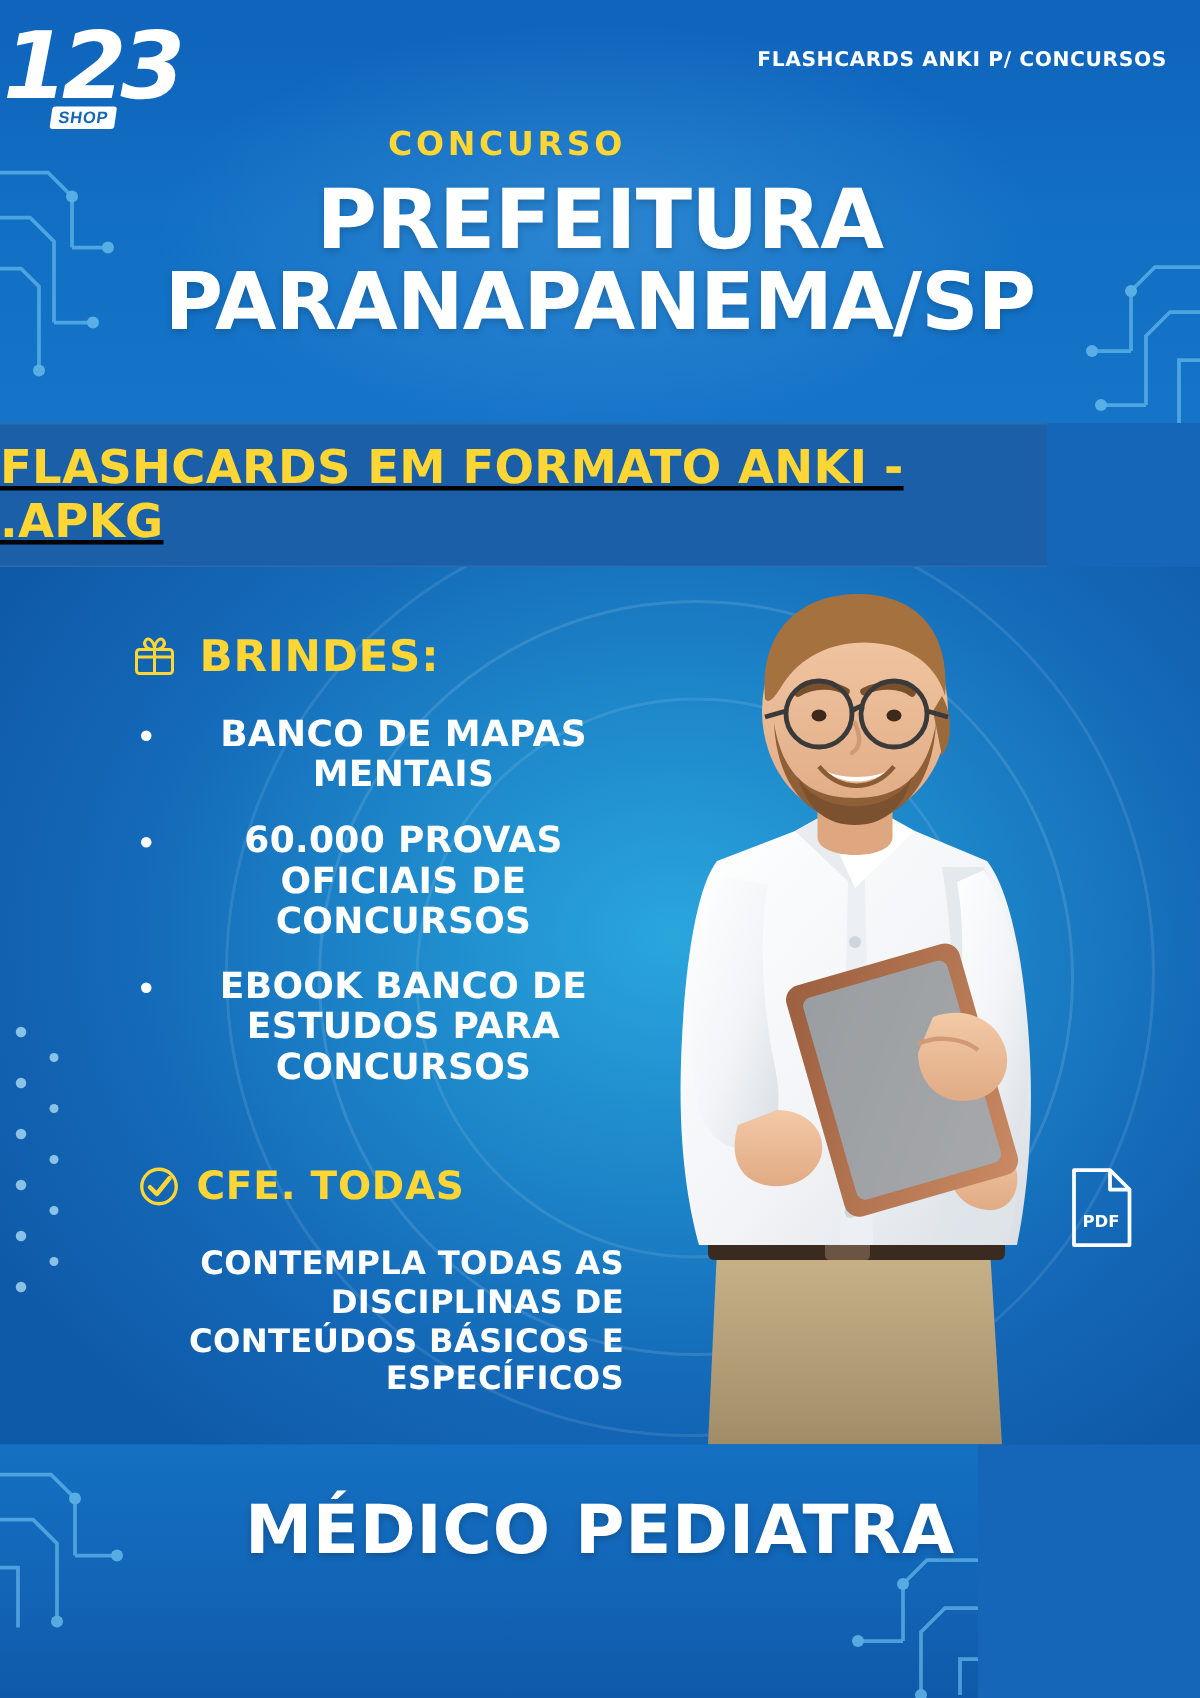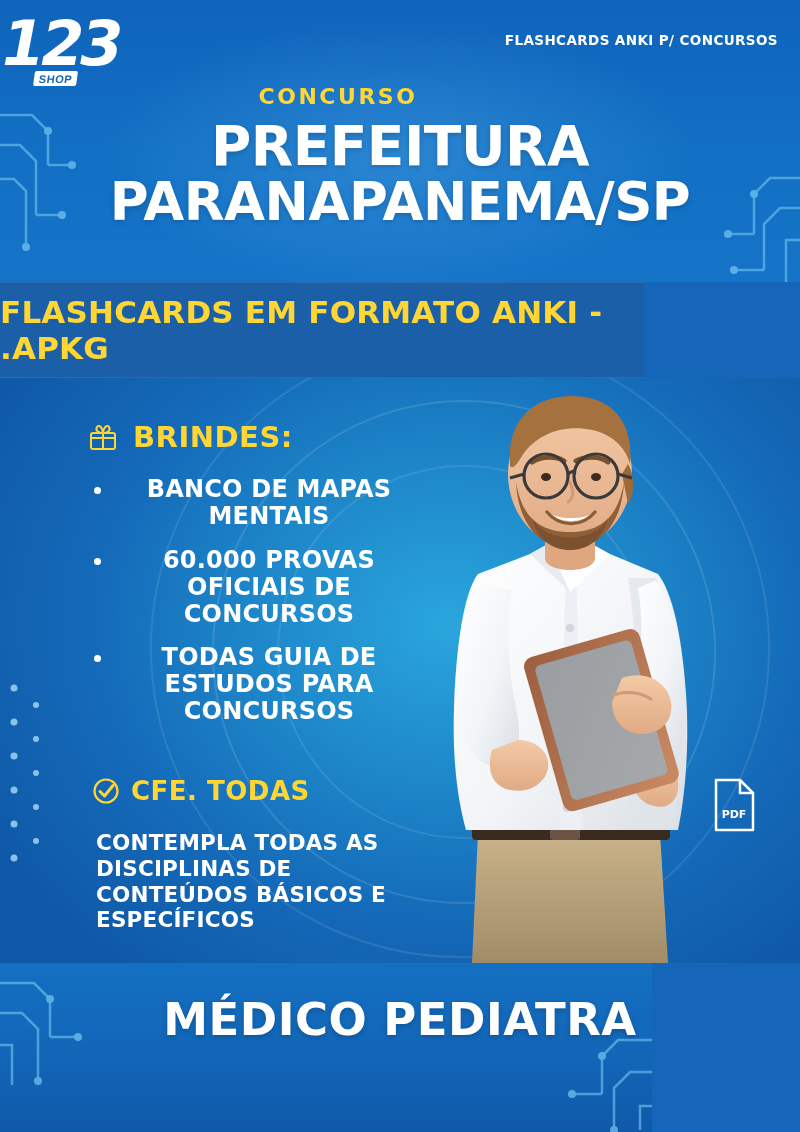--- a/index.html
+++ b/index.html
@@ -88,26 +88,27 @@
     font-size: 55px;
     line-height: 1.03;
     letter-spacing: -0.5px;
     text-shadow: 0 2px 5px rgba(0,0,0,0.18);
   }
   .title .l2 { display: block; font-size: 53px; }
 
   
   .subtitle-band {
     position: absolute; top: 282px; left: 0;
-    width: 644px; height: 96px;
+    width: 698px; height: 96px;
     background: #1b5fa8;
     display: flex; align-items: center; justify-content: flex-end;
     z-index: 5;
     border-top: 1px solid rgba(255,255,255,0.08);
     border-bottom: 1px solid rgba(255,255,255,0.08);
+    text-decoration: underline;
   }
   .subtitle-band .txt {
     color: #ffd634;
     font-family: "DejaVu Sans", sans-serif;
     font-weight: 700;
     font-size: 31px;
     letter-spacing: 0.2px;
   }
 
   
@@ -187,20 +188,21 @@
   .cfe-text {
     position: absolute; top: 452px; left: 96px;
     width: 320px;
     z-index: 4;
     color: #ffffff;
     font-family: "DejaVu Sans", sans-serif;
     font-weight: 700;
     font-size: 21.5px;
     line-height: 1.2;
     letter-spacing: 0.2px;
+    text-align: right;
   }
 
   
   .person {
     position: absolute; right: 20px; bottom: 0;
     width: 420px; height: 585px;
     z-index: 3;
   }
 
   .pdf-badge {
@@ -406,21 +408,21 @@
           <path d="M15 11 C10 11 7 8 9 5 C11 2 15 6 15 11 Z"></path>
           <path d="M15 11 C20 11 23 8 21 5 C19 2 15 6 15 11 Z"></path>
         </g>
       </svg>
       <span class="label">BRINDES:</span>
     </div>
 
     <ul class="bullets">
       <li>BANCO DE MAPAS MENTAIS</li>
       <li>60.000 PROVAS OFICIAIS DE CONCURSOS</li>
-      <li>TODAS GUIA DE ESTUDOS PARA CONCURSOS</li>
+      <li>EBOOK BANCO DE ESTUDOS PARA CONCURSOS</li>
     </ul>
 
     <div class="cfe-head">
       <svg width="28" height="28" viewBox="0 0 28 28">
         <circle cx="14" cy="14" r="11.5" fill="none" stroke="#ffd634" stroke-width="2.2"></circle>
         <path d="M8 14.5 L12.5 19 L21 8.5" fill="none" stroke="#ffd634" stroke-width="3" stroke-linecap="round" stroke-linejoin="round"></path>
       </svg>
       <span class="label">CFE. TODAS</span>
     </div>
     <div class="cfe-text">CONTEMPLA TODAS AS DISCIPLINAS DE CONTEÚDOS BÁSICOS E ESPECÍFICOS</div>

